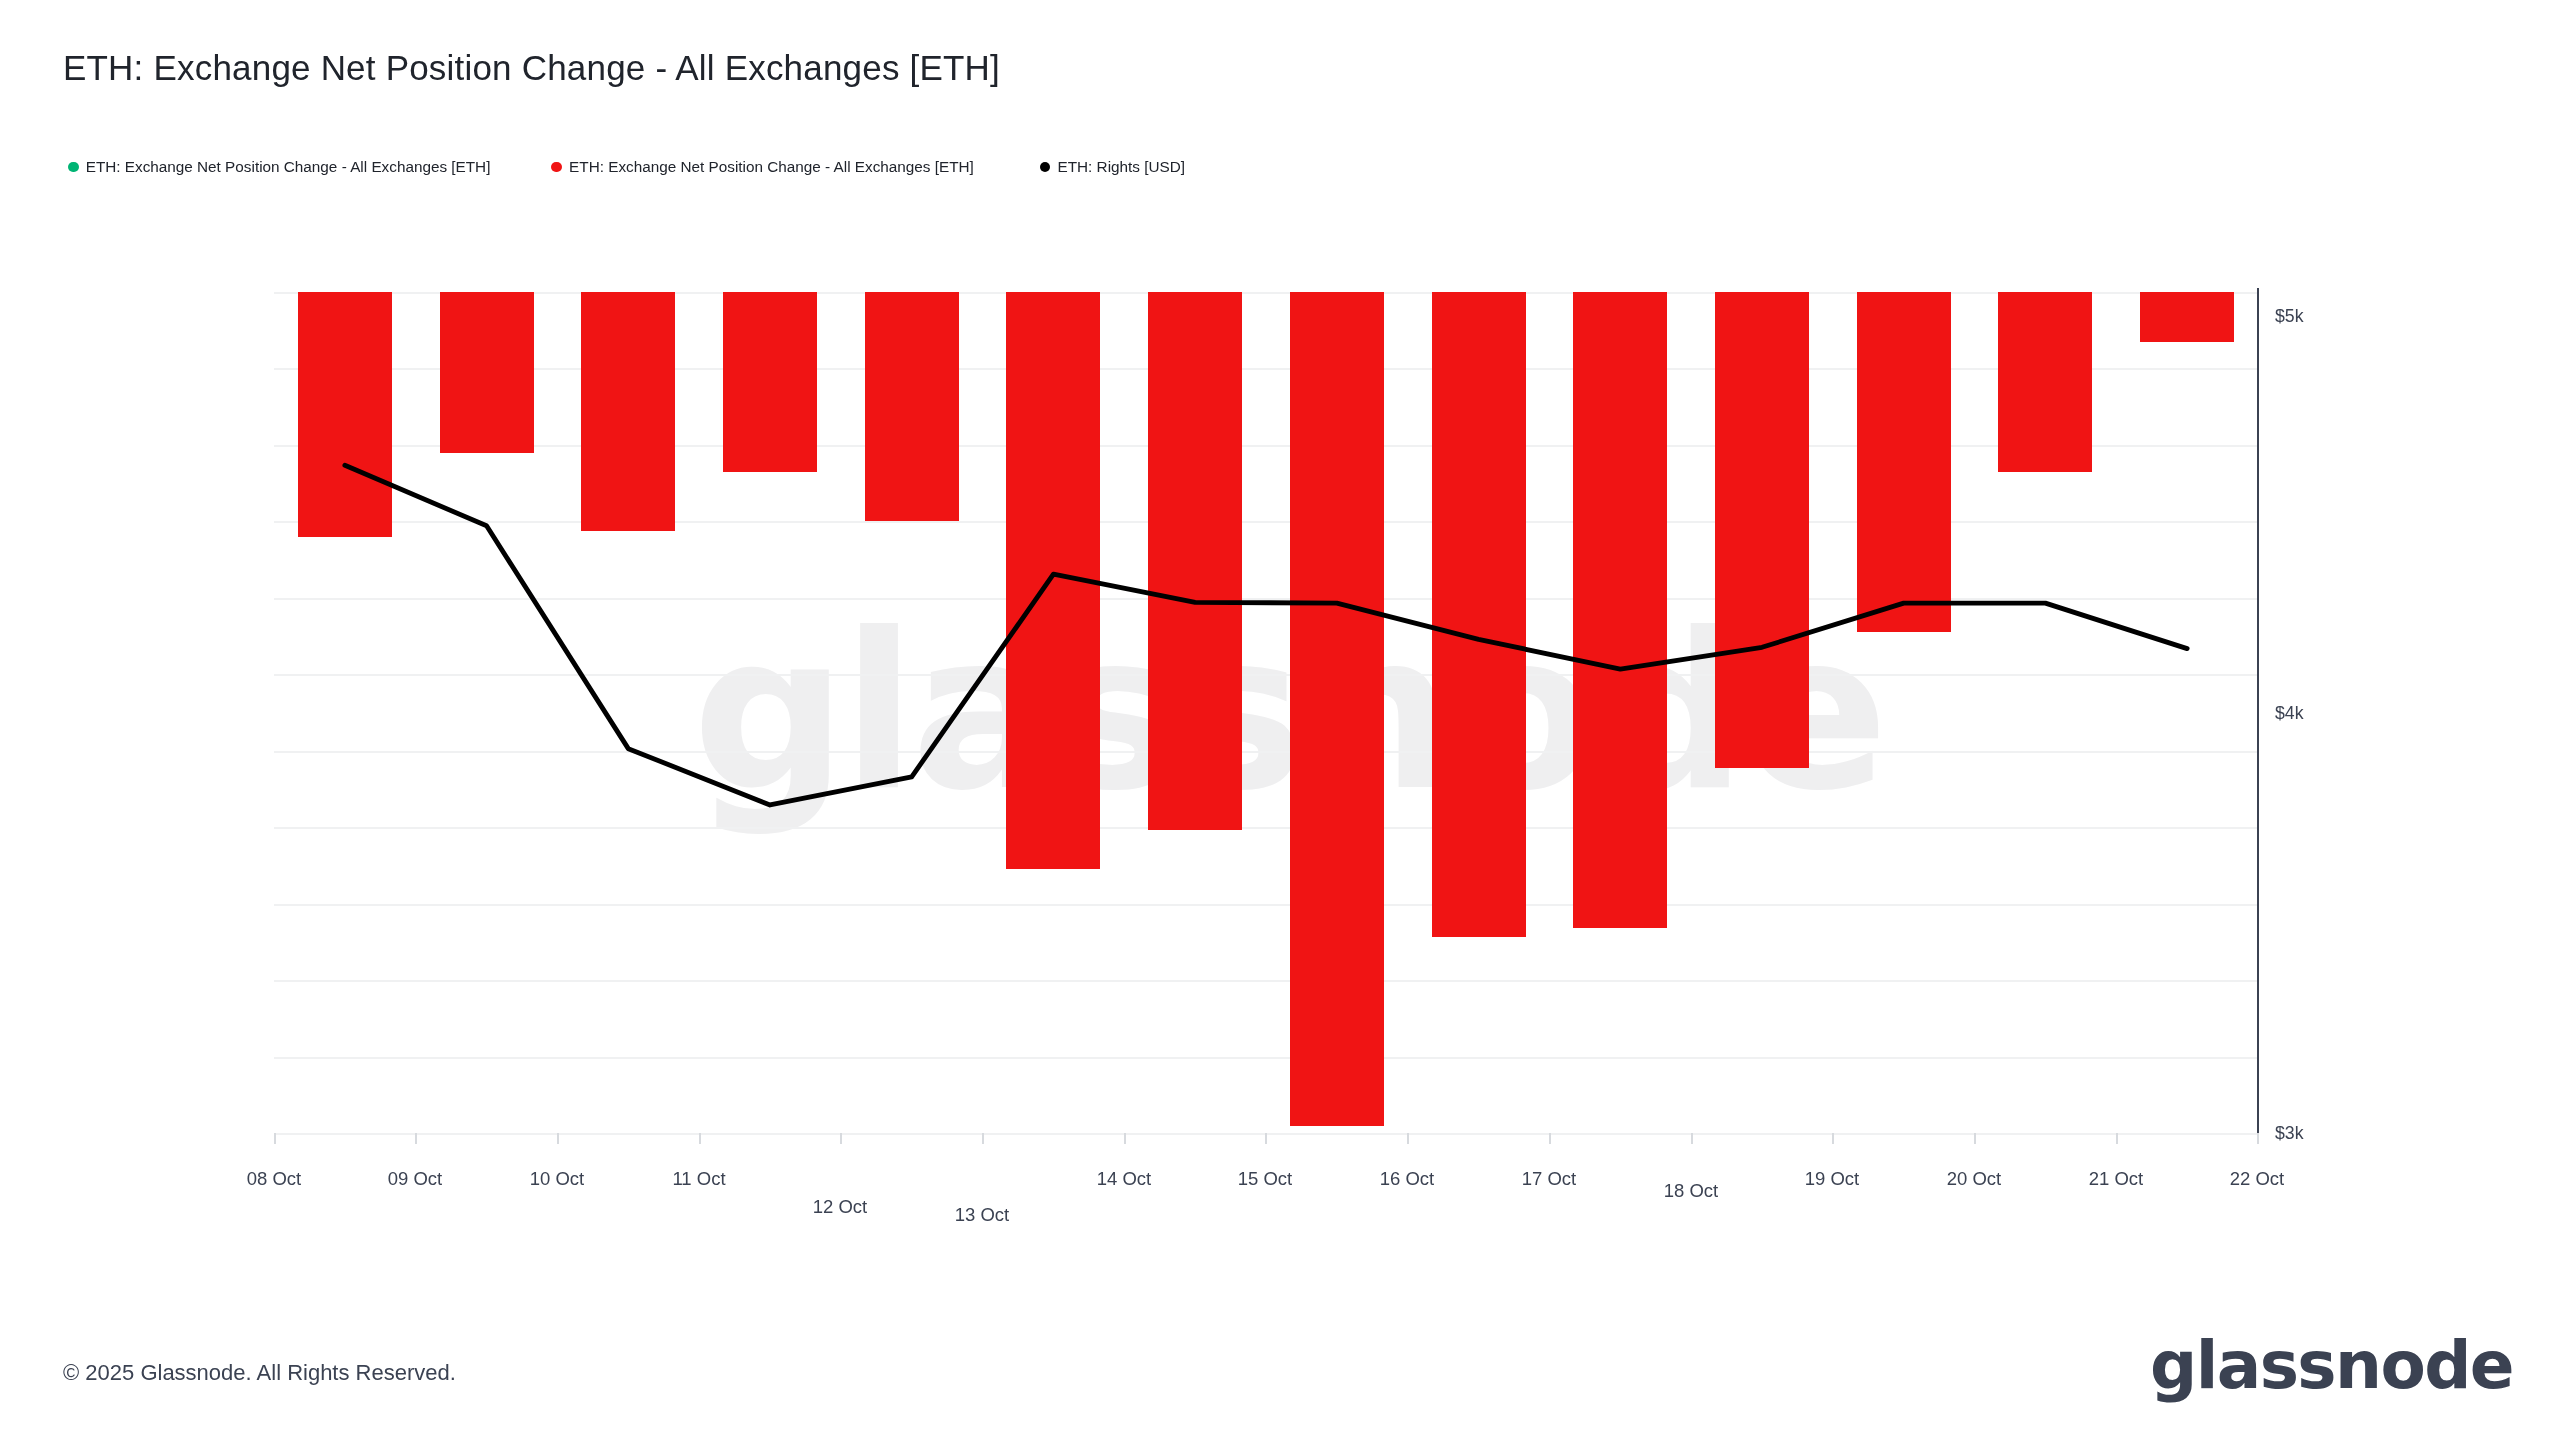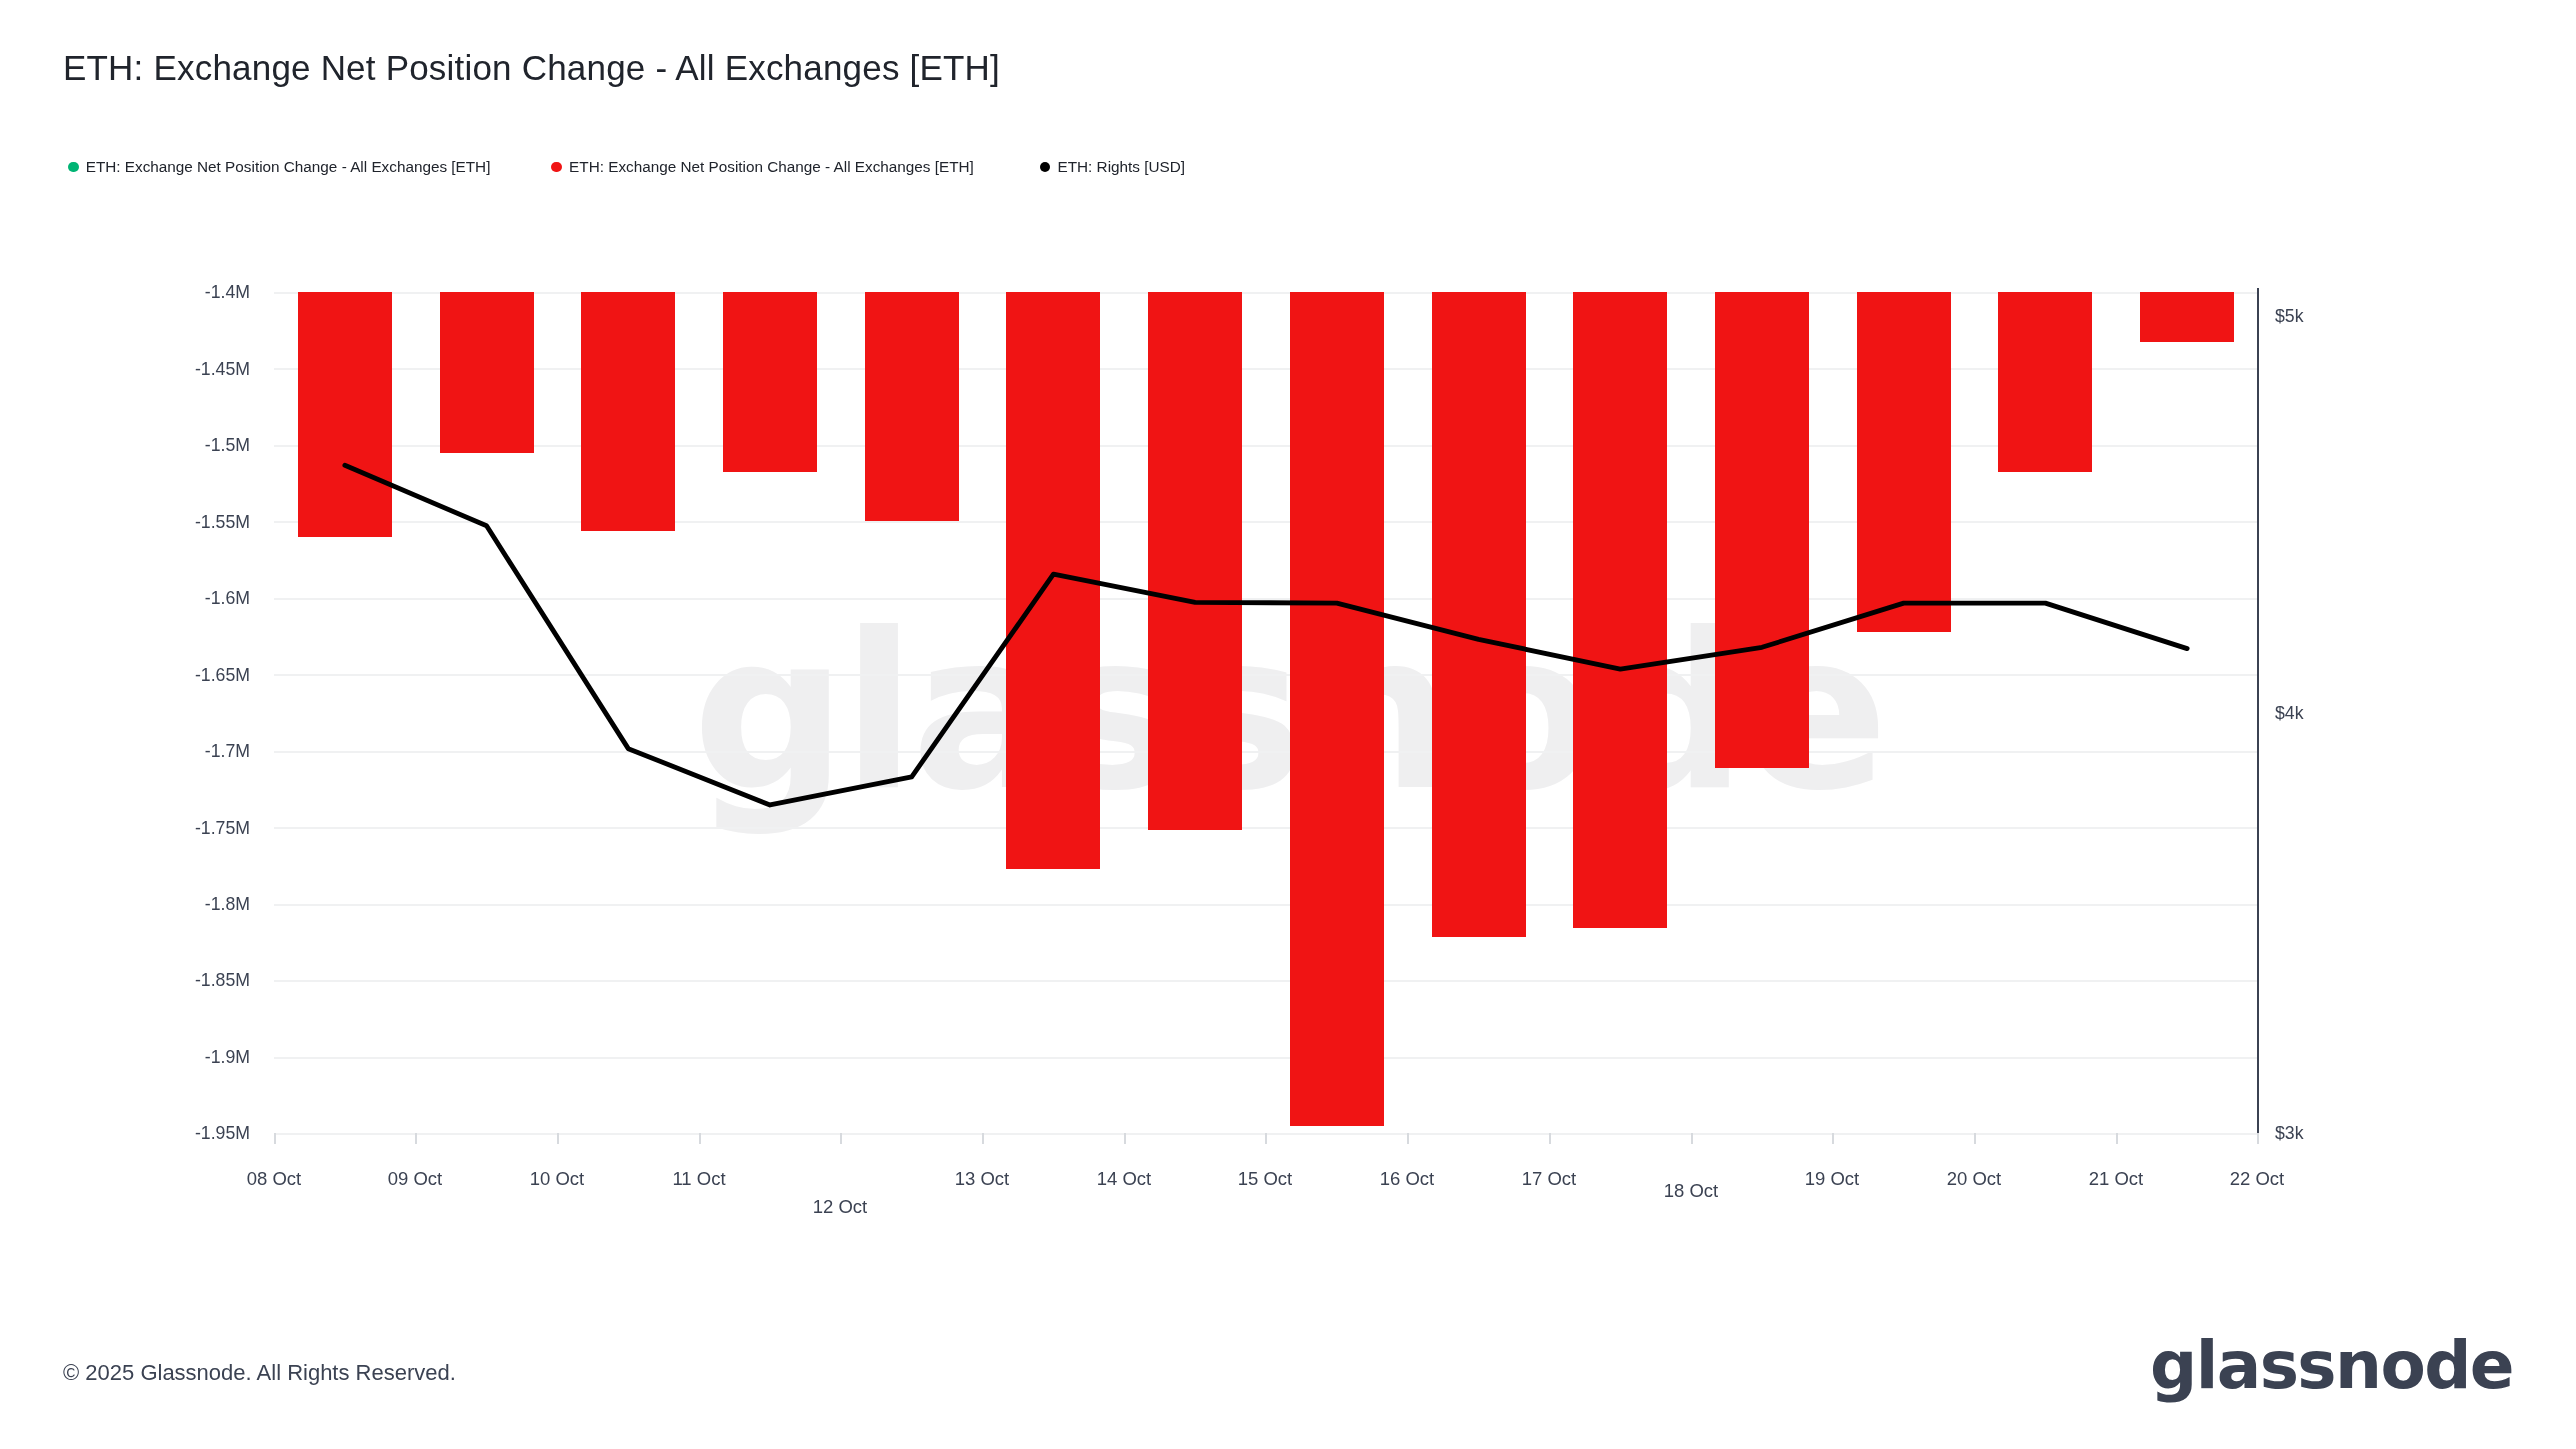--- a/index.html
+++ b/index.html
@@ -109,34 +109,20 @@
       <span>ETH: Exchange Net Position Change - All Exchanges [ETH]</span>
     </div>
     <div class="legend-item">
       <span class="legend-dot" style="background:#000000"></span>
       <span>ETH: Rights [USD]</span>
     </div>
   </div>
 
   <div id="watermark">glassnode</div>
 
-  <div id="yaxis-left">
-      <div class="ylabel-left" style="top: 292px;">-1.4M</div>
-      <div class="ylabel-left" style="top: 369px;">-1.45M</div>
-      <div class="ylabel-left" style="top: 445px;">-1.5M</div>
-      <div class="ylabel-left" style="top: 522px;">-1.55M</div>
-      <div class="ylabel-left" style="top: 598px;">-1.6M</div>
-      <div class="ylabel-left" style="top: 675px;">-1.65M</div>
-      <div class="ylabel-left" style="top: 751px;">-1.7M</div>
-      <div class="ylabel-left" style="top: 828px;">-1.75M</div>
-      <div class="ylabel-left" style="top: 904px;">-1.8M</div>
-      <div class="ylabel-left" style="top: 980px;">-1.85M</div>
-      <div class="ylabel-left" style="top: 1057px;">-1.9M</div>
-      <div class="ylabel-left" style="top: 1133px;">-1.95M</div>
-    </div>
   <div id="yaxis-right">
       <div class="ylabel-right" style="top: 292px; margin-top: 24px;">$5k</div>
       <div class="ylabel-right" style="top: 713px;">$4k</div>
       <div class="ylabel-right" style="top: 1133px;">$3k</div>
     </div>
 
   <div id="plot">
     <div id="gridlines">
         <div class="gridline first" style="top: 0px;"></div>
         <div class="gridline" style="top: 76px;"></div>
@@ -178,21 +164,21 @@
       <div class="xlabel" style="left: 274px;">08 Oct</div>
       <div class="xtick" style="left: 415px;"></div>
       <div class="xlabel" style="left: 415px;">09 Oct</div>
       <div class="xtick" style="left: 557px;"></div>
       <div class="xlabel" style="left: 557px;">10 Oct</div>
       <div class="xtick" style="left: 699px;"></div>
       <div class="xlabel" style="left: 699px;">11 Oct</div>
       <div class="xtick" style="left: 840px;"></div>
       <div class="xlabel" style="left: 840px; margin-top: 28px;">12 Oct</div>
       <div class="xtick" style="left: 982px;"></div>
-      <div class="xlabel" style="left: 982px;">13 Oct</div>
+      <div class="xlabel" style="left: 982px; margin-top: 36px;">13 Oct</div>
       <div class="xtick" style="left: 1124px;"></div>
       <div class="xlabel" style="left: 1124px;">14 Oct</div>
       <div class="xtick" style="left: 1265px;"></div>
       <div class="xlabel" style="left: 1265px;">15 Oct</div>
       <div class="xtick" style="left: 1407px;"></div>
       <div class="xlabel" style="left: 1407px;">16 Oct</div>
       <div class="xtick" style="left: 1549px;"></div>
       <div class="xlabel" style="left: 1549px;">17 Oct</div>
       <div class="xtick" style="left: 1691px;"></div>
       <div class="xlabel" style="left: 1691px; margin-top: 12px;">18 Oct</div>

